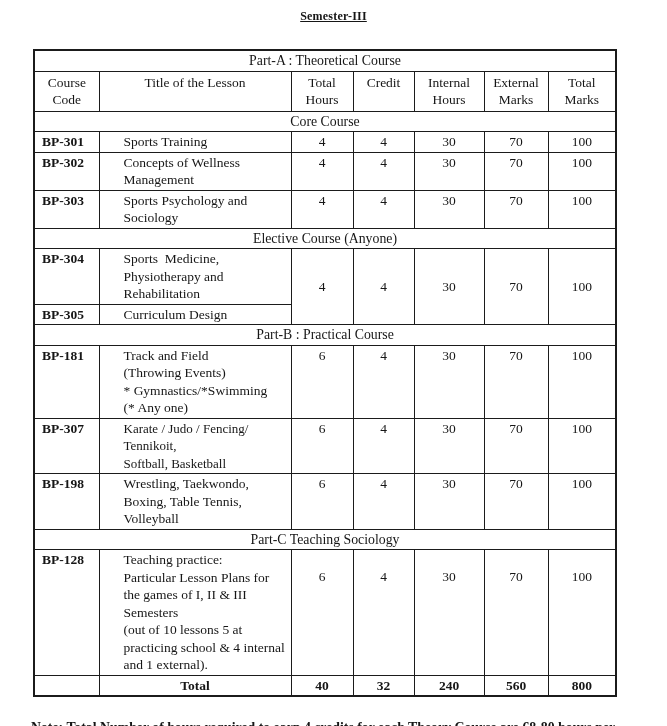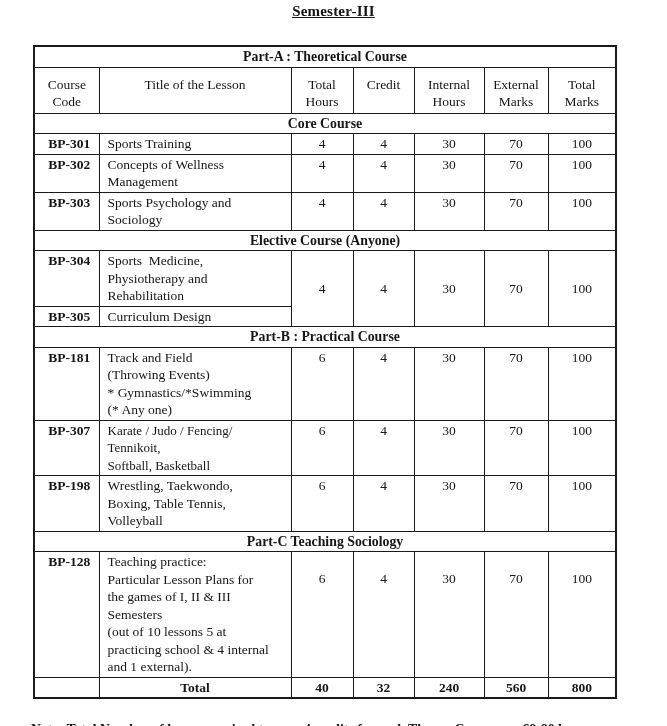--- a/index.html
+++ b/index.html
@@ -11,61 +11,60 @@
     font-family: "Liberation Serif", "DejaVu Serif", serif;
     color: #161616;
     overflow: hidden;
   }
   .page {
     width: 667px;
     height: 726px;
     position: relative;
   }
   .page-title {
-    margin-top: 3px;
-    text-align: center;
-    font-size: 15px;
+    margin-top: 9px;
+    text-align: center;
+    font-size: 12px;
     font-weight: bold;
     text-decoration: underline;
     letter-spacing: 0.2px;
   }
   table.curriculum {
     border-collapse: collapse;
     table-layout: fixed;
     width: 582px;
     margin: 25px 0 0 33px;
     border: 2px solid #1b1b1b;
     font-size: 13.5px;
     line-height: 17.5px;
   }
   td {
     border: 1px solid #1b1b1b;
     padding: 1px 2px;
     vertical-align: top;
     overflow: hidden;
   }
   td.sec {
-    font-weight: bold;
+    font-weight: normal;
     text-align: center;
     font-size: 13.8px;
     margin-left: 29px;
   }
   td.hdr {
     text-align: center;
     white-space: pre-line;
-    padding-top: 8px;
+    padding-top: 2px;
     padding-bottom: 2px;
   }
   td.code {
     font-weight: bold;
     padding-left: 7px;
-    text-align: center;
   }
   td.title-cell {
-    padding-left: 8px;
+    padding-left: 24px;
     padding-right: 1px;
     white-space: pre-wrap;
     margin-top: 20px;
   }
   td.title-cell.small {
     font-size: 13px;
   }
   td.num {
     text-align: center;
   }

